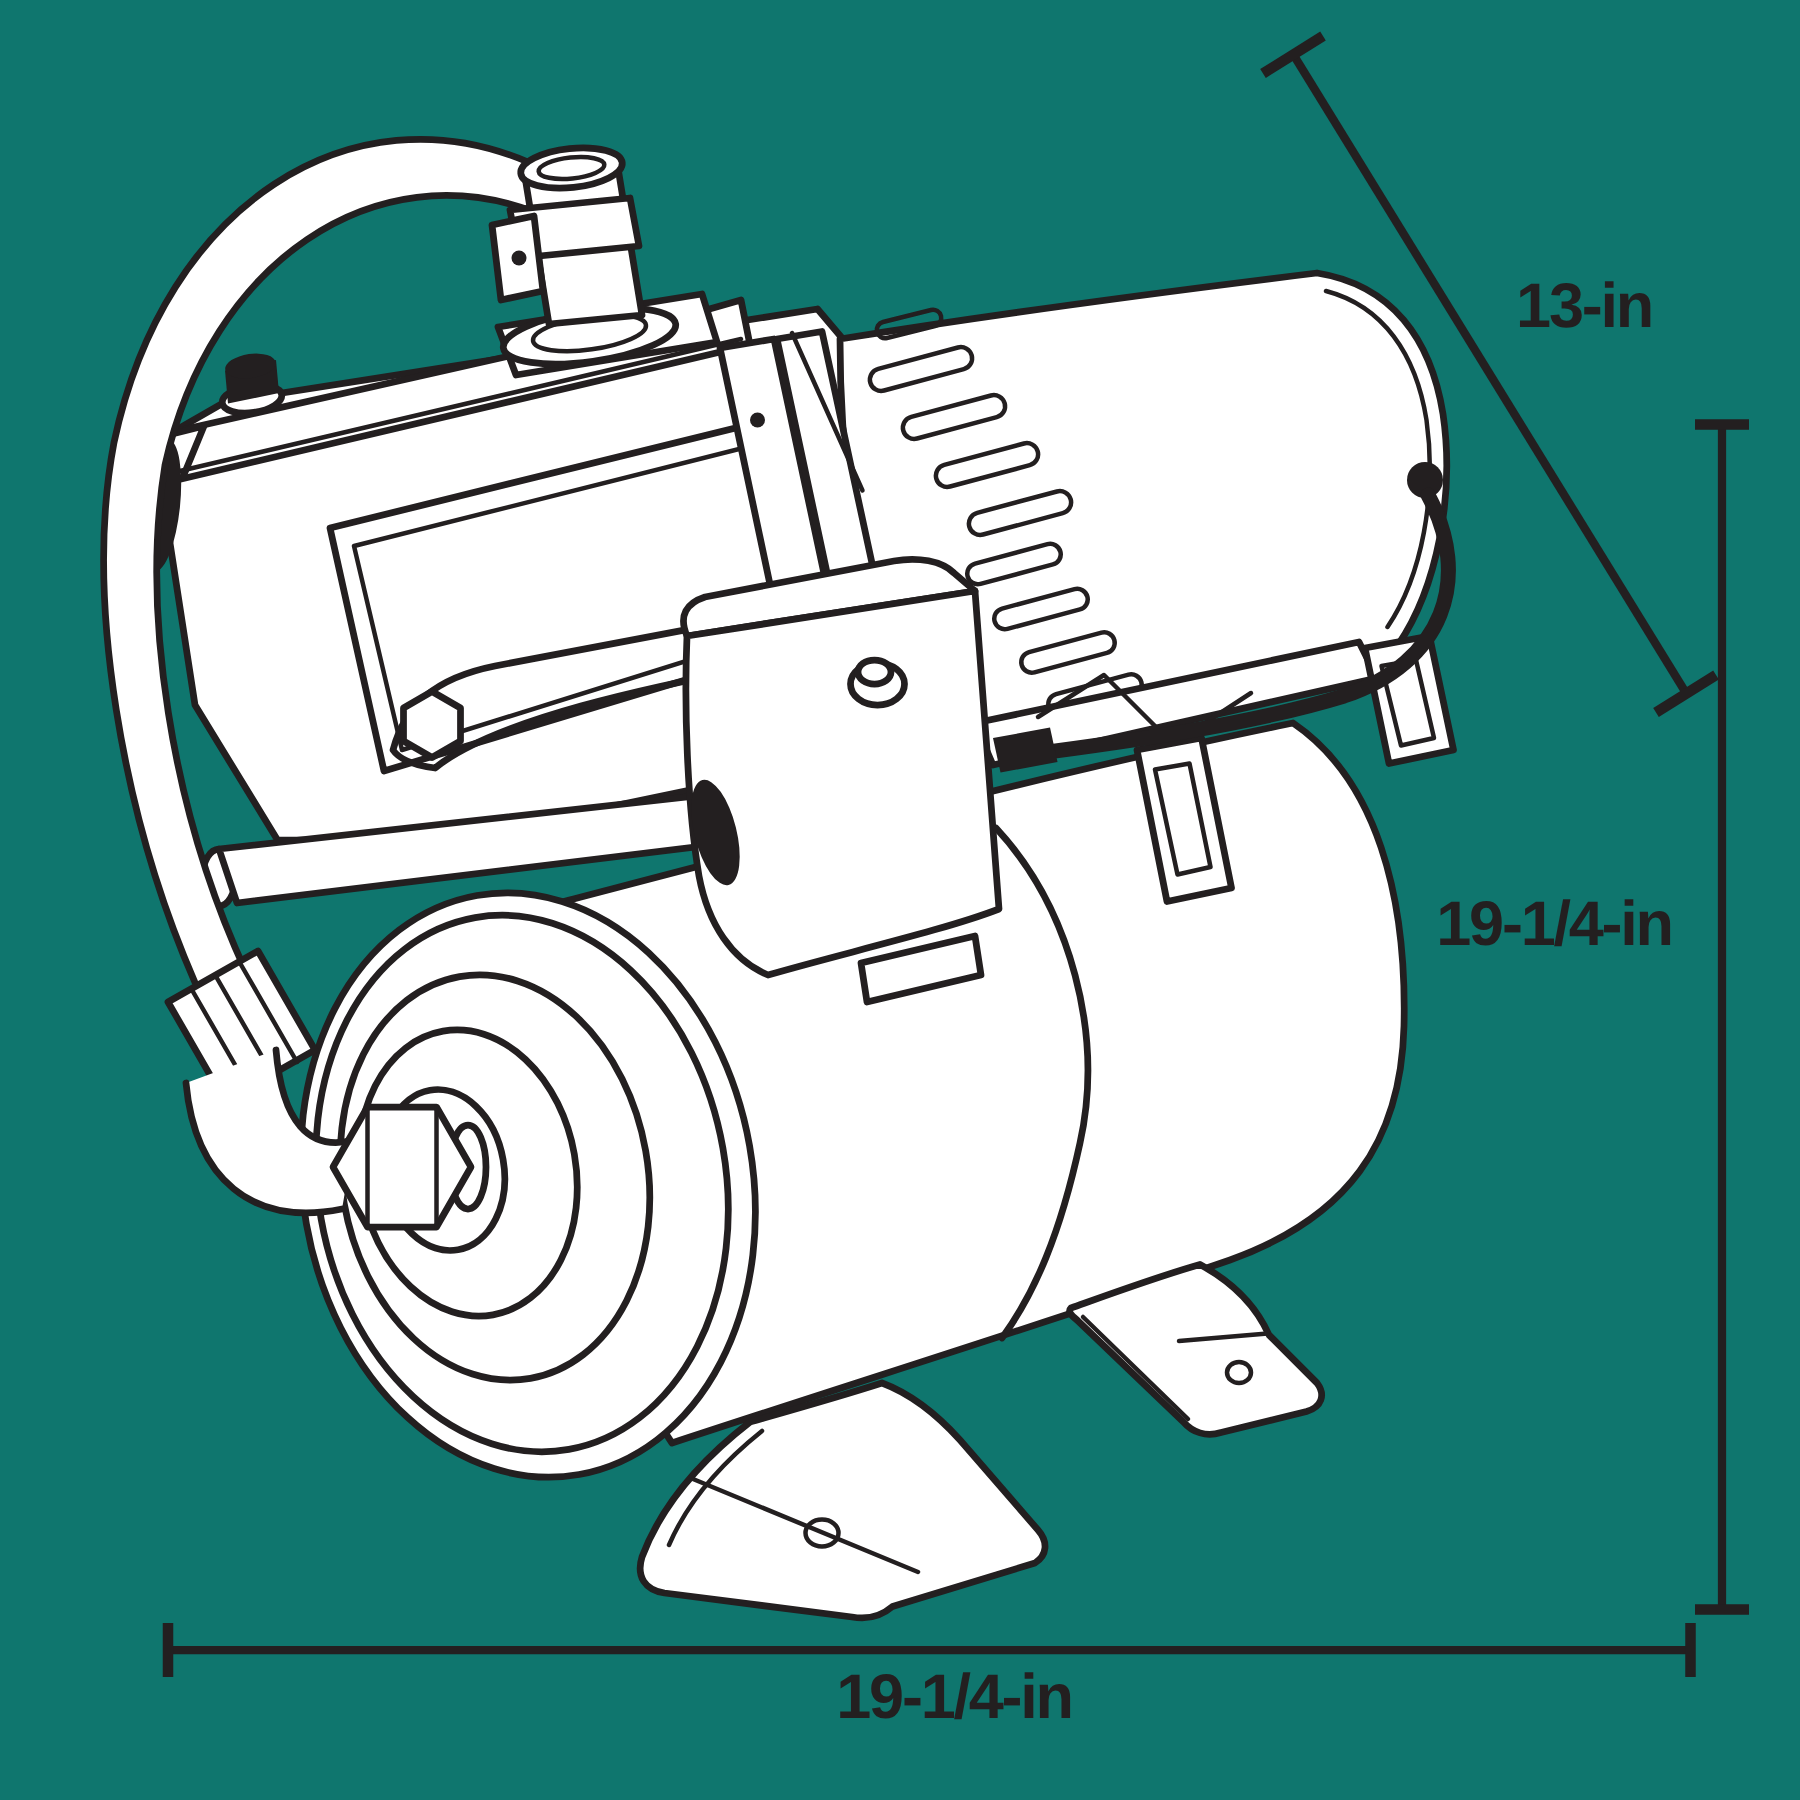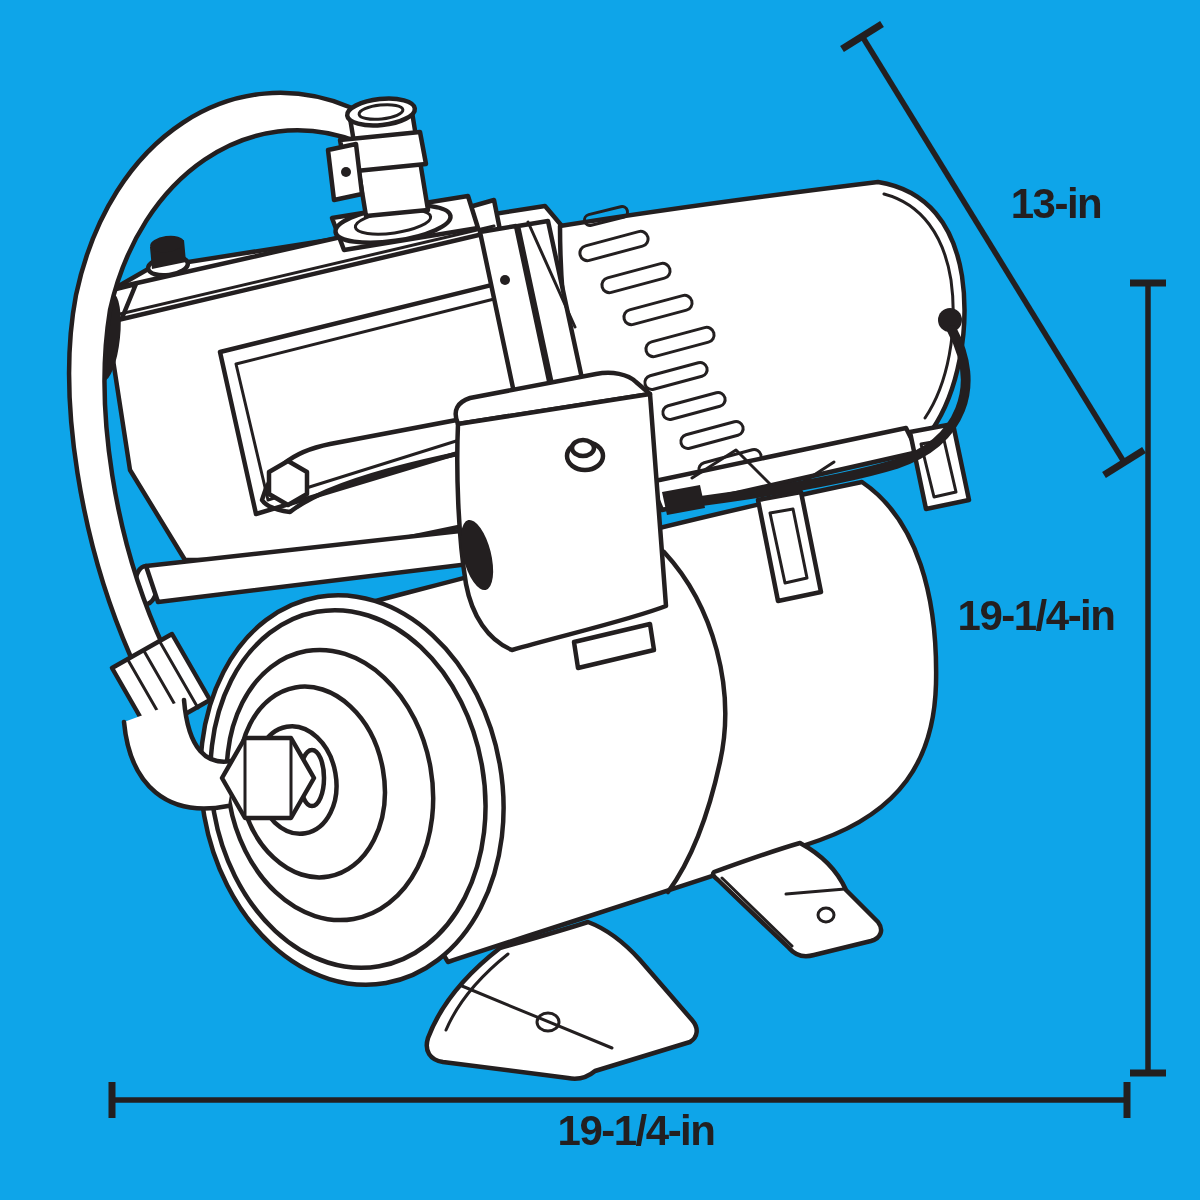--- a/index.html
+++ b/index.html
@@ -1,16 +1,16 @@
 <!DOCTYPE html>
 <html><head>
 <meta charset="utf-8">
 <style>
   html,body{margin:0;padding:0;background:#ffffff;}
-  .stage{position:relative;width:1200px;height:1200px;background:#0ea5e9;overflow:hidden;
+  .stage{position:relative;width:1200px;height:1200px;background:#0f766e;overflow:hidden;
          font-family:"Liberation Sans", sans-serif;}
   svg{position:absolute;inset:0;display:block;}
   .s{stroke:#231f20;stroke-width:4.5;stroke-linecap:round;stroke-linejoin:round;fill:none;}
   .f{fill:#ffffff;}
   .thin{stroke-width:3;}
   .ink{fill:#231f20;stroke:none;}
   .cord{stroke:#231f20;stroke-width:10;fill:none;stroke-linecap:round;}
   .cord2{stroke:#231f20;stroke-width:4.5;fill:none;stroke-linecap:round;}
   .dim{stroke:#231f20;stroke-width:5.5;fill:none;}
   .tick{stroke:#231f20;stroke-width:7;fill:none;stroke-linecap:butt;}

